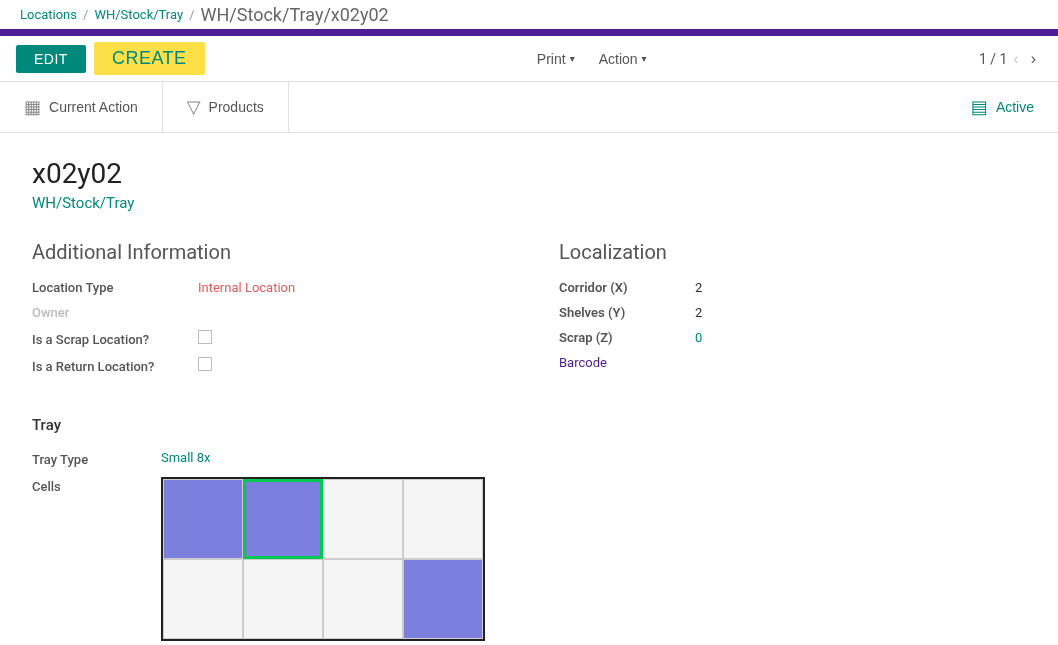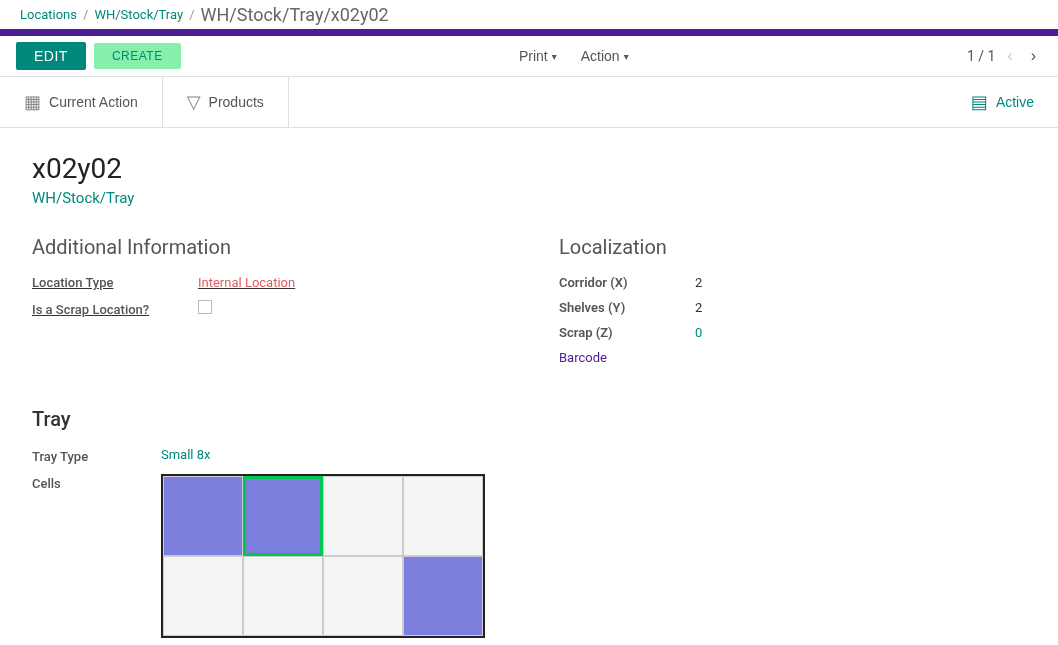--- a/index.html
+++ b/index.html
@@ -43,25 +43,25 @@
       color: #fff;
       border: none;
       padding: 6px 18px;
       font-size: 14px;
       font-weight: 500;
       cursor: pointer;
       border-radius: 2px;
       letter-spacing: 0.5px;
     }
     .btn-create {
-      background: #86efac;
+      background: #fde047;
       color: #00897b;
       border: none;
       padding: 6px 18px;
-      font-size: 12px;
+      font-size: 18px;
       font-weight: 500;
       cursor: pointer;
       border-radius: 2px;
       letter-spacing: 0.5px;
     }
     .toolbar-spacer { flex: 1; }
     .dropdown-btn {
       background: none;
       border: none;
       cursor: pointer;
@@ -69,21 +69,21 @@
       font-size: 14px;
       display: flex;
       align-items: center;
       gap: 4px;
       padding: 4px 8px;
     }
     .chevron-down { font-size: 10px; }
     .pagination {
       display: flex;
       align-items: center;
-      gap: 6px;
+      gap: 0;
       color: #555;
       font-size: 14px;
     }
     .nav-btn {
       background: none;
       border: none;
       cursor: pointer;
       color: #555;
       font-size: 16px;
       padding: 2px 6px;
@@ -160,21 +160,20 @@
       font-size: 20px;
       color: #555;
       font-weight: 400;
       margin-bottom: 16px;
     }
     .field-row {
       display: flex;
       align-items: baseline;
       margin-bottom: 10px;
       gap: 16px;
-      text-decoration: underline;
     }
     .field-label {
       min-width: 150px;
       color: #555;
       font-size: 13px;
       font-weight: 500;
     }
     .field-value {
       color: #e05c5c;
       font-size: 13px;
@@ -216,21 +215,21 @@
       min-width: 120px;
       color: #4c1d95;
       font-size: 13px;
     }
 
     
     .tray-section {
       margin-top: 8px;
     }
     .tray-title {
-      font-size: 20px;
+      font-size: 15px;
       color: #333;
       font-weight: 500;
       margin-bottom: 16px;
     }
     .tray-field-row {
       display: flex;
       align-items: flex-start;
       margin-bottom: 10px;
       gap: 29px;
     }
@@ -328,26 +327,33 @@
   <div class="form-columns">
 
     <div class="form-column">
       <div class="section-title">Additional Information</div>
 
       <div class="field-row">
         <span class="field-label">Location Type</span>
         <span class="field-value">Internal Location</span>
       </div>
 
+      <div class="field-row">
+        <span class="field-label field-value-empty">Owner</span>
+      </div>
 
       <div class="field-row">
         <span class="field-label">Is a Scrap Location?</span>
         <span class="checkbox-placeholder"></span>
       </div>
 
+      <div class="field-row">
+        <span class="field-label">Is a Return Location?</span>
+        <span class="checkbox-placeholder"></span>
+      </div>
     </div>
 
     <div class="form-column">
       <div class="section-title">Localization</div>
 
       <div class="loc-field-row">
         <span class="loc-label">Corridor (X)</span>
         <span class="loc-value">2</span>
       </div>
 

